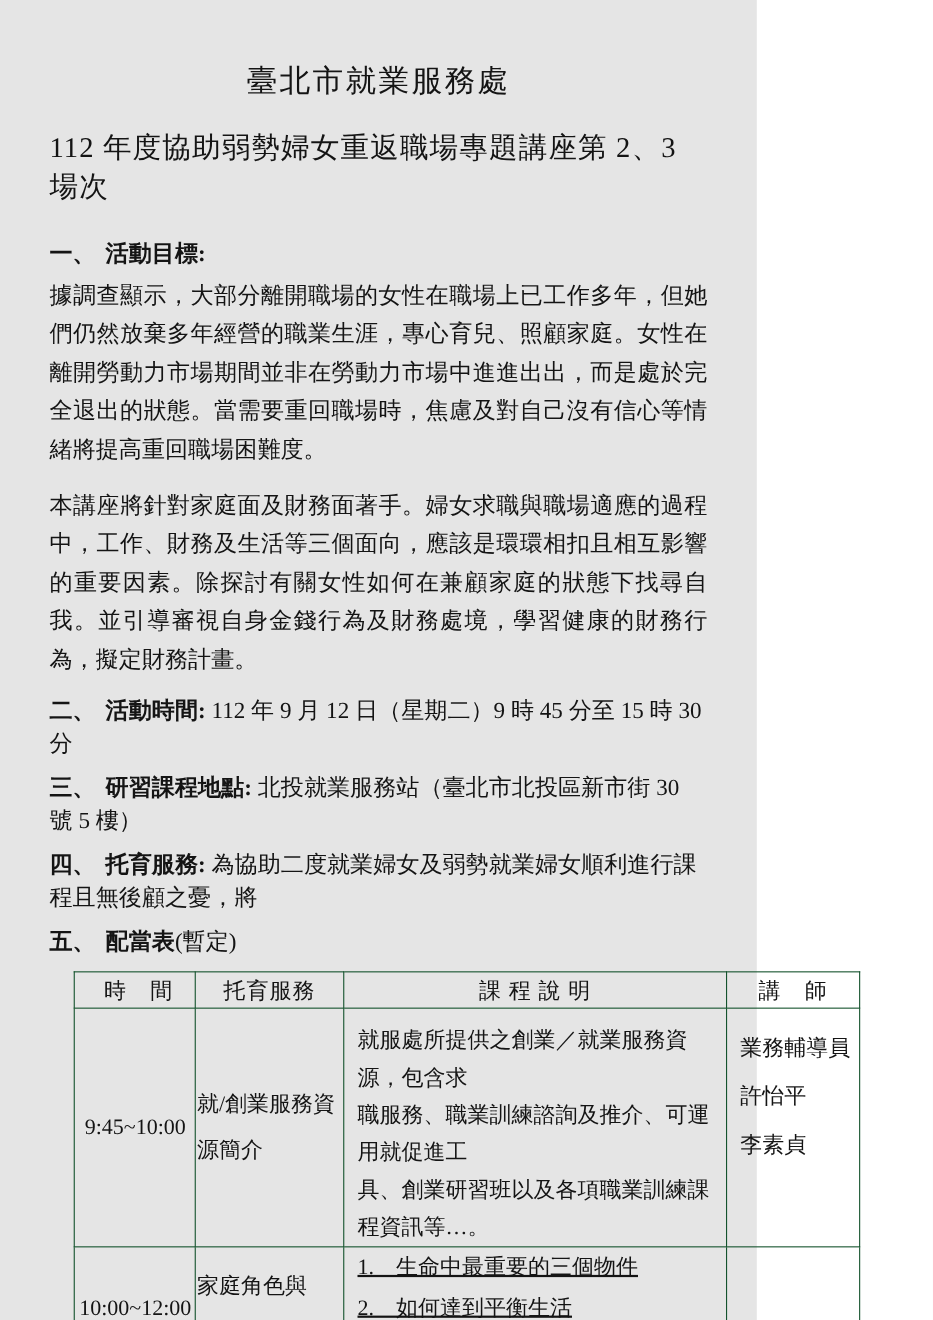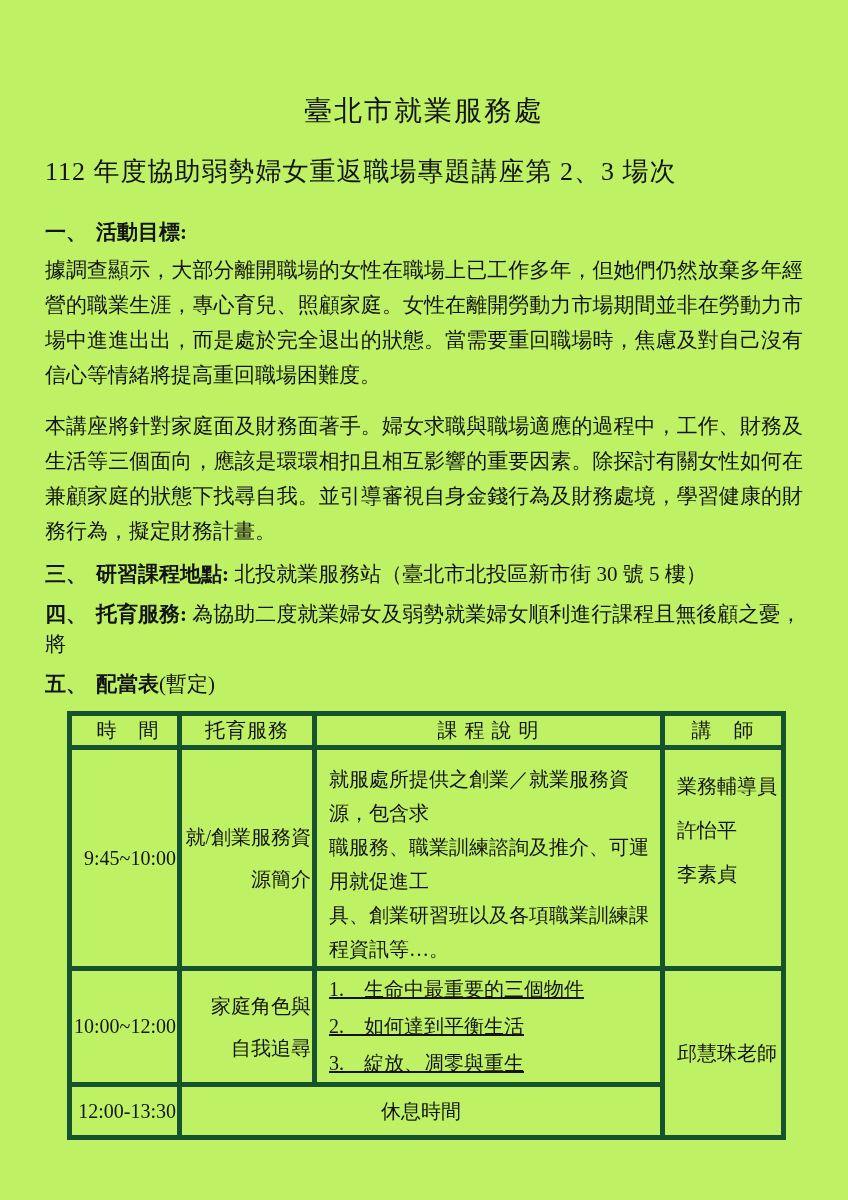--- a/index.html
+++ b/index.html
@@ -4,24 +4,24 @@
 <style>
   html,body{margin:0;padding:0;background:#ffffff;}
   body{
     width:848px;height:1200px;
     font-family:"Liberation Serif","DejaVu Serif",serif;
     color:#141414;
     position:relative;
     overflow:hidden;
   }
   .page{
-    width:848px;height:1200px;
-    background:#bef264;
+    width:688px;height:1200px;
+    background:#e5e5e5;
     box-sizing:border-box;
-    padding:92px 45px 0 45px;
+    padding:55px 45px 0 45px;
   }
   .doc-title{
     margin:0;
     text-align:center;
     font-size:28px;
     font-weight:normal;
     letter-spacing:2px;
   }
   .doc-subtitle{
     margin:24px 0 0 0;
@@ -59,38 +59,38 @@
     border-collapse:collapse;
     table-layout:fixed;
     width:714px;
     font-size:20px;
   }
   table.schedule col.c-time{width:110px;}
   table.schedule col.c-name{width:135px;}
   table.schedule col.c-desc{width:348px;}
   table.schedule col.c-teacher{width:121px;}
   table.schedule th, table.schedule td{
-    border:5px solid #14532d;
+    border:1px solid #14532d;
     font-weight:normal;
     white-space:pre-line;
     box-sizing:border-box;
   }
   table.schedule th{
     height:33px;
     text-align:center;
     letter-spacing:1px;
   }
   th.h-time{text-align:left;padding-left:8px;}
   td.time{
-    text-align:right;
+    text-align:center;
     padding-left:2px;
     vertical-align:middle;
   }
   td.name{
-    text-align:right;
+    text-align:left;
     vertical-align:middle;
     line-height:42px;
   }
   td.desc{
     text-align:left;
     padding:0 8px 0 12px;
     vertical-align:middle;
     line-height:35px;
   }
   td.desc.top{vertical-align:top;padding-top:12px;line-height:34px;}
@@ -116,20 +116,24 @@
 
   <h1 class="doc-title">臺北市就業服務處</h1>
   <h2 class="doc-subtitle">112 年度協助弱勢婦女重返職場專題講座第 2、3 場次</h2>
 
   <div class="sec" style="margin-top:28px;">
     <span class="num">一、</span><span class="lbl">活動目標:</span>
   </div>
   <p class="para">據調查顯示，大部分離開職場的女性在職場上已工作多年，但她們仍然放棄多年經營的職業生涯，專心育兒、照顧家庭。女性在離開勞動力市場期間並非在勞動力市場中進進出出，而是處於完全退出的狀態。當需要重回職場時，焦慮及對自己沒有信心等情緒將提高重回職場困難度。</p>
   <p class="para" style="margin-top:16px;">本講座將針對家庭面及財務面著手。婦女求職與職場適應的過程中，工作、財務及生活等三個面向，應該是環環相扣且相互影響的重要因素。除探討有關女性如何在兼顧家庭的狀態下找尋自我。並引導審視自身金錢行為及財務處境，學習健康的財務行為，擬定財務計畫。</p>
 
+  <div class="sec" style="margin-top:14px;">
+    <span class="num">二、</span><span class="lbl">活動時間:</span>
+    <span class="txt">112 年 9 月 12 日（星期二）9 時 45 分至 15 時 30 分</span>
+  </div>
 
   <div class="sec">
     <span class="num">三、</span><span class="lbl">研習課程地點:</span>
     <span class="txt">北投就業服務站（臺北市北投區新市街 30 號 5 樓）</span>
   </div>
 
   <div class="sec">
     <span class="num">四、</span><span class="lbl">托育服務:</span>
     <span class="txt">為協助二度就業婦女及弱勢就業婦女順利進行課程且無後顧之憂，將</span>
   </div>

